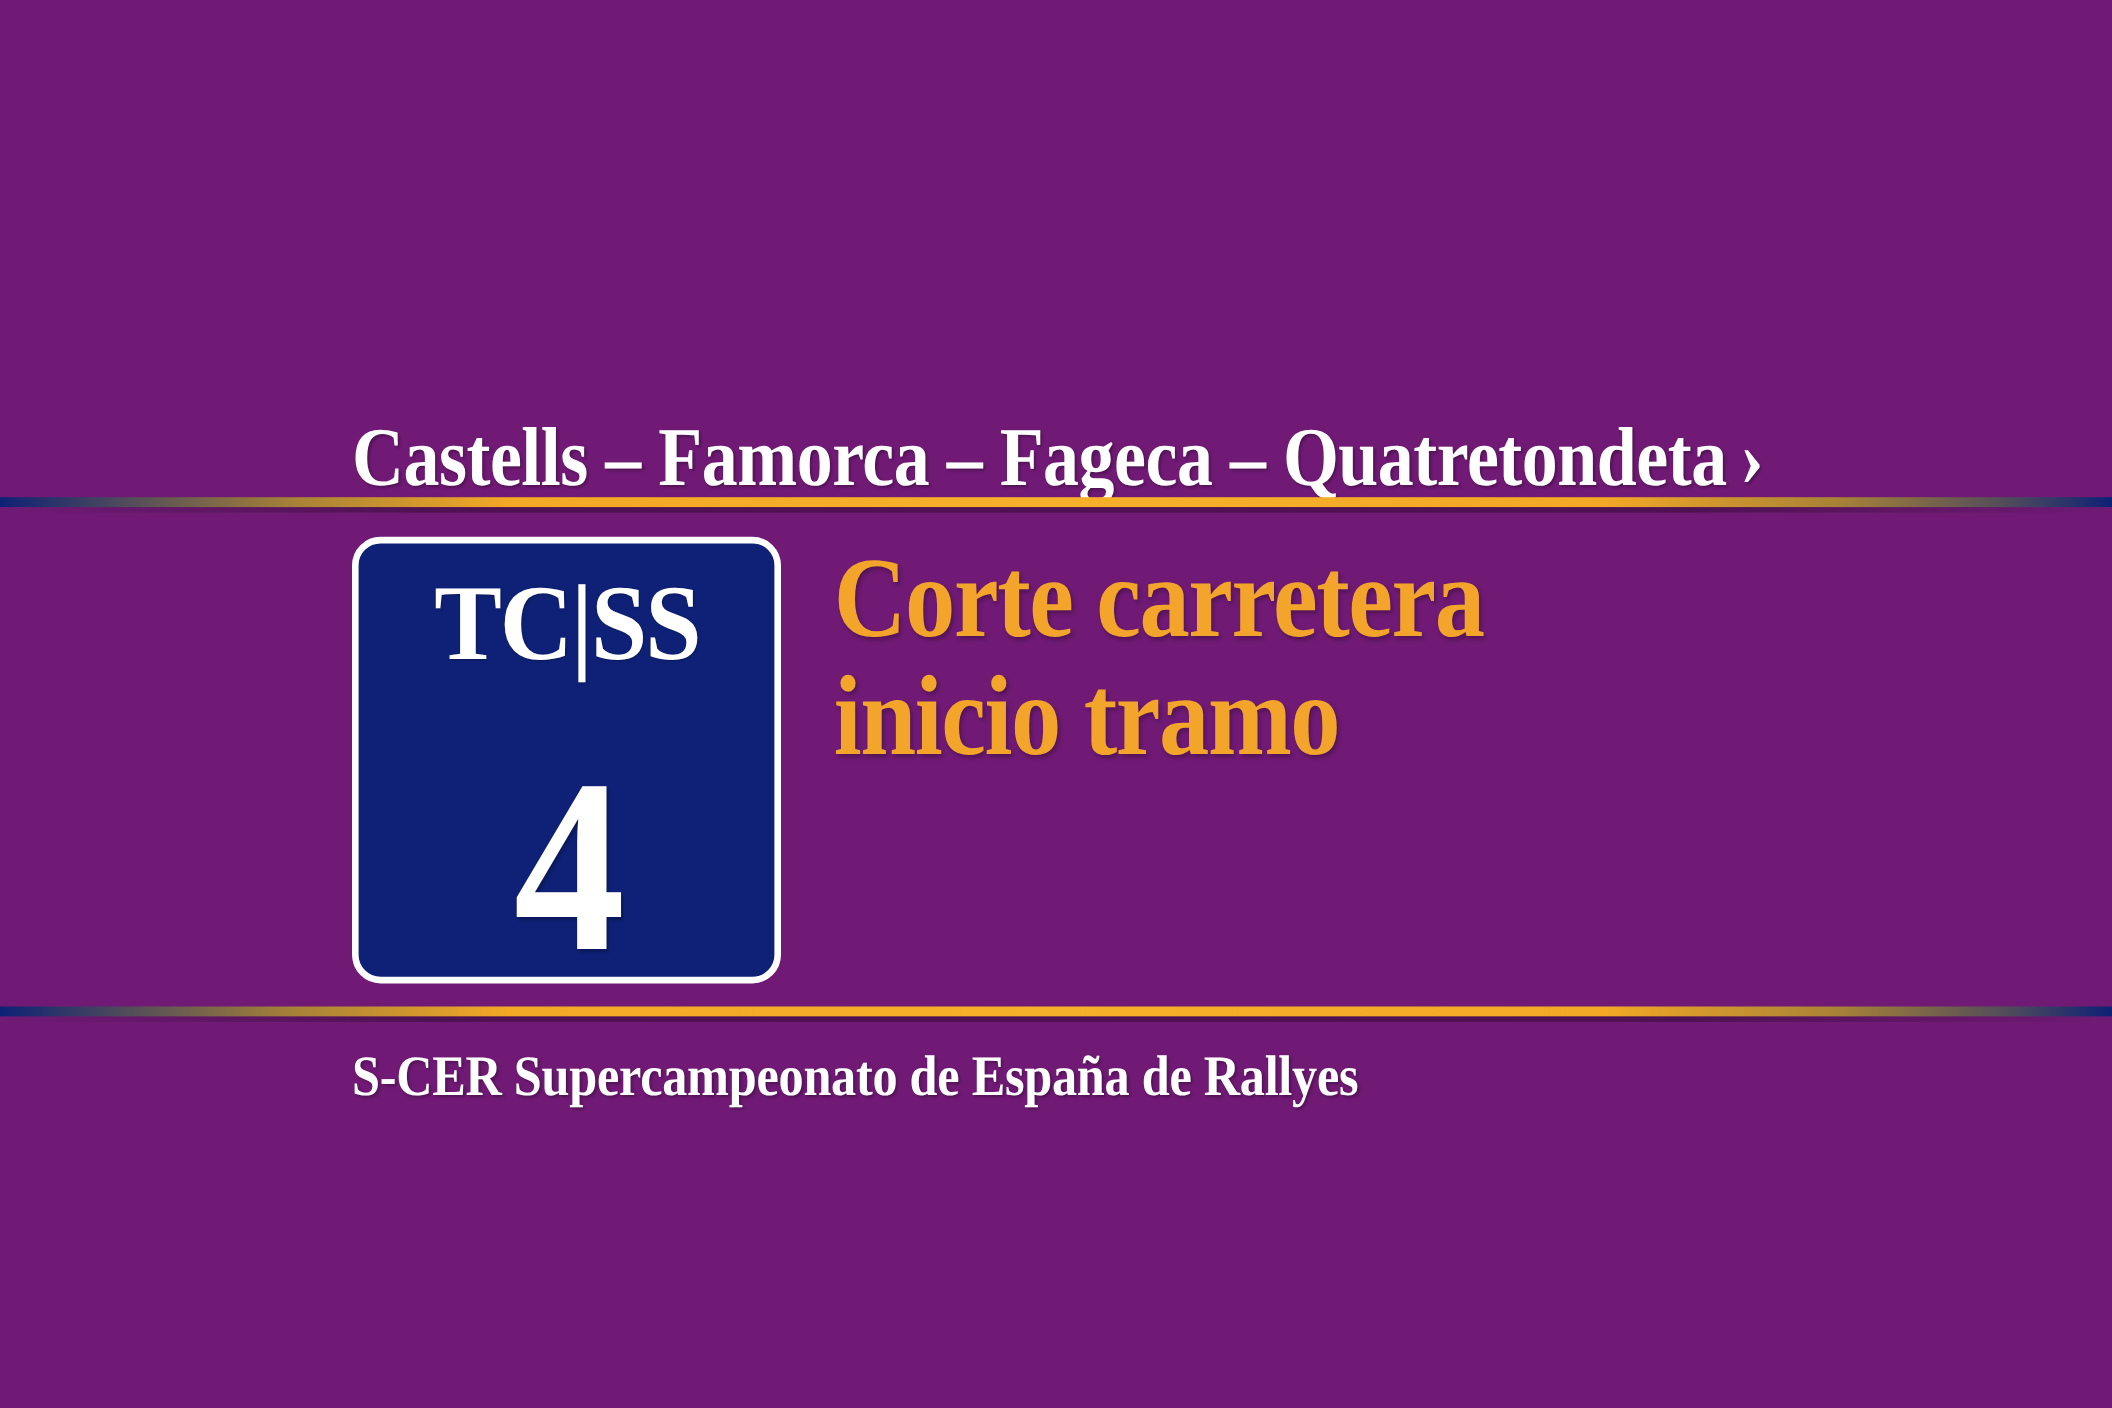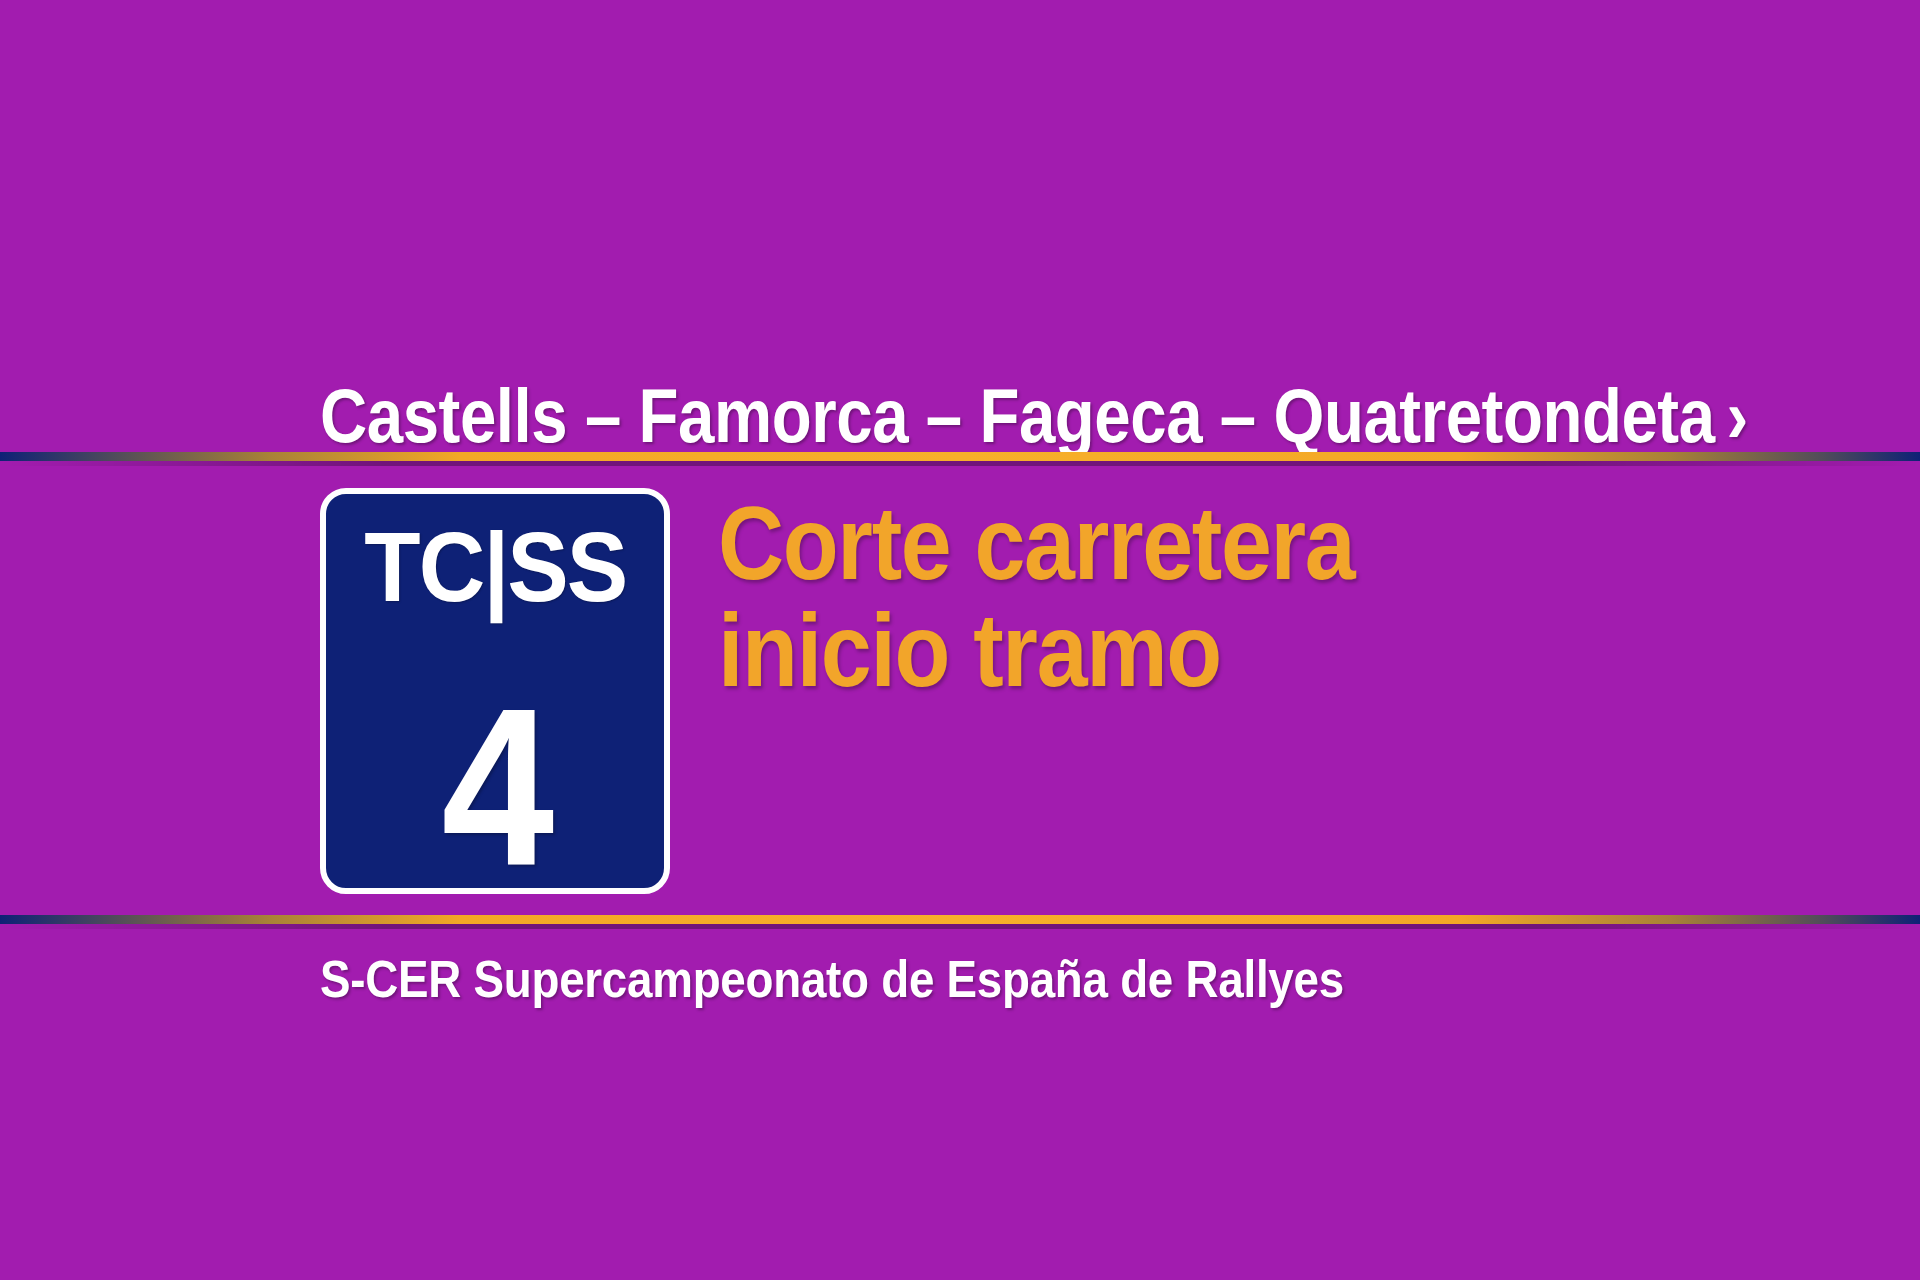--- a/index.html
+++ b/index.html
@@ -6,23 +6,23 @@
   html, body {
     margin: 0;
     padding: 0;
     background: #0e2176;
   }
 
   #stage {
     position: relative;
     width: 1920px;
     height: 1280px;
-    background: #a21caf;
+    background: #701a75;
     overflow: hidden;
-    font-family: Liberation Sans, sans-serif;
+    font-family: Liberation Serif, serif;
     -webkit-font-smoothing: antialiased;
   }
 
   
   .route-title {
     position: absolute;
     left: 320px;
     top: 360px;
     width: 1560px;
     height: 92px;
@@ -85,21 +85,21 @@
     top: 488px;
     width: 1560px;
     height: 412px;
     display: flex;
     align-items: flex-start;
   }
 
   
   .badge {
     flex: 0 0 auto;
-    width: 350px;
+    width: 390px;
     height: 406px;
     border: 6px solid #ffffff;
     border-radius: 26px;
     background: #0e2176;
     box-sizing: border-box;
     display: flex;
     flex-direction: column;
     align-items: center;
     position: relative;
   }

